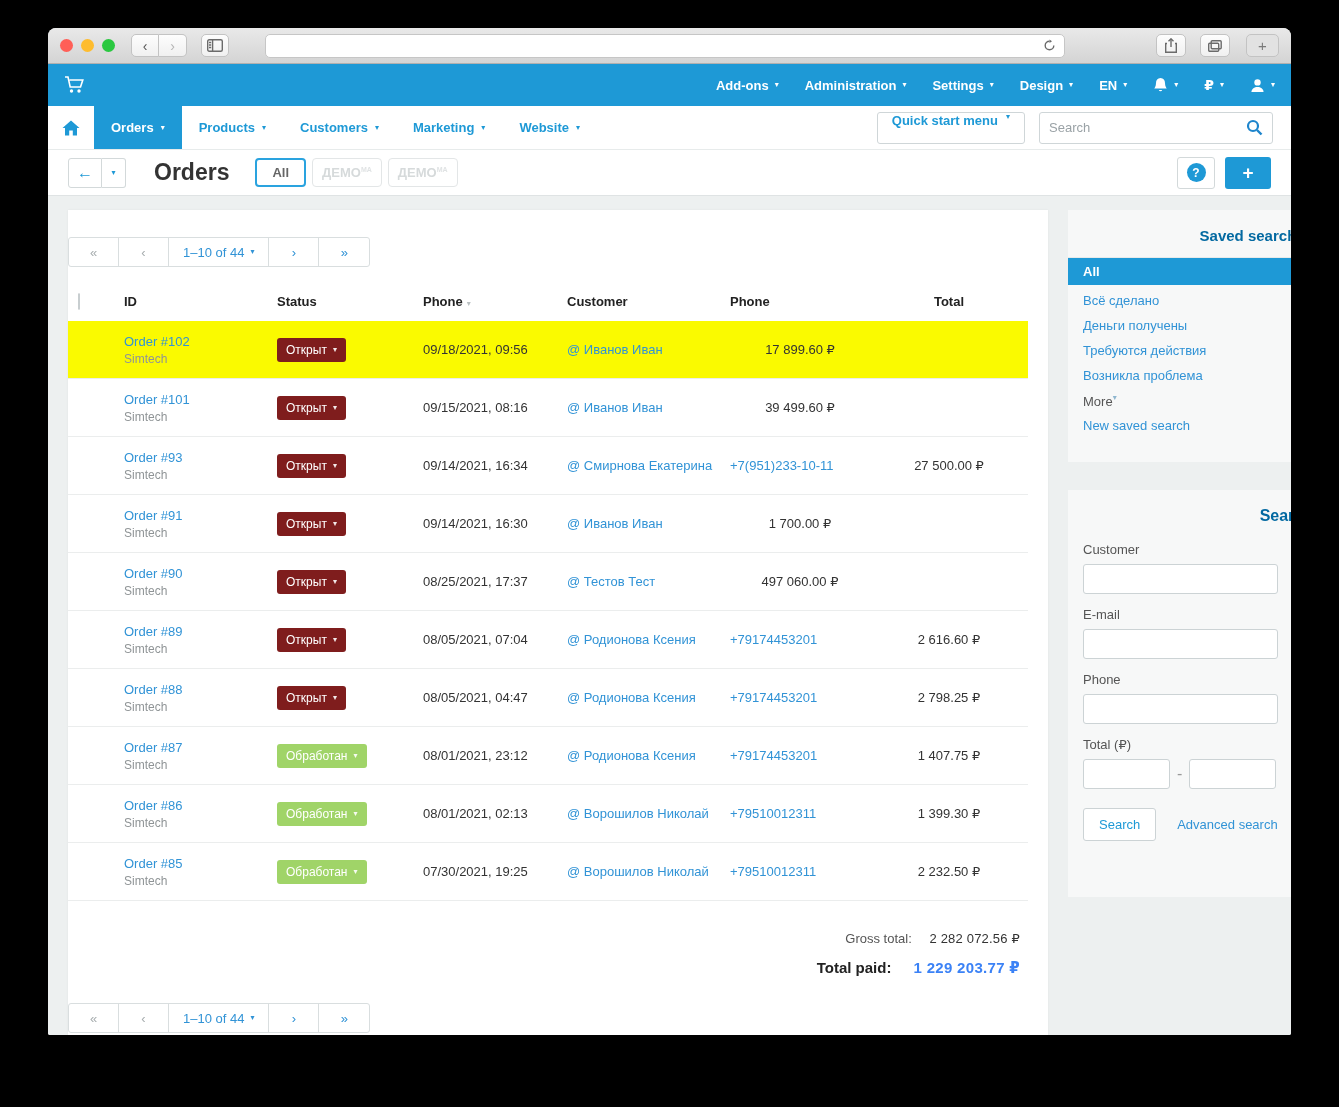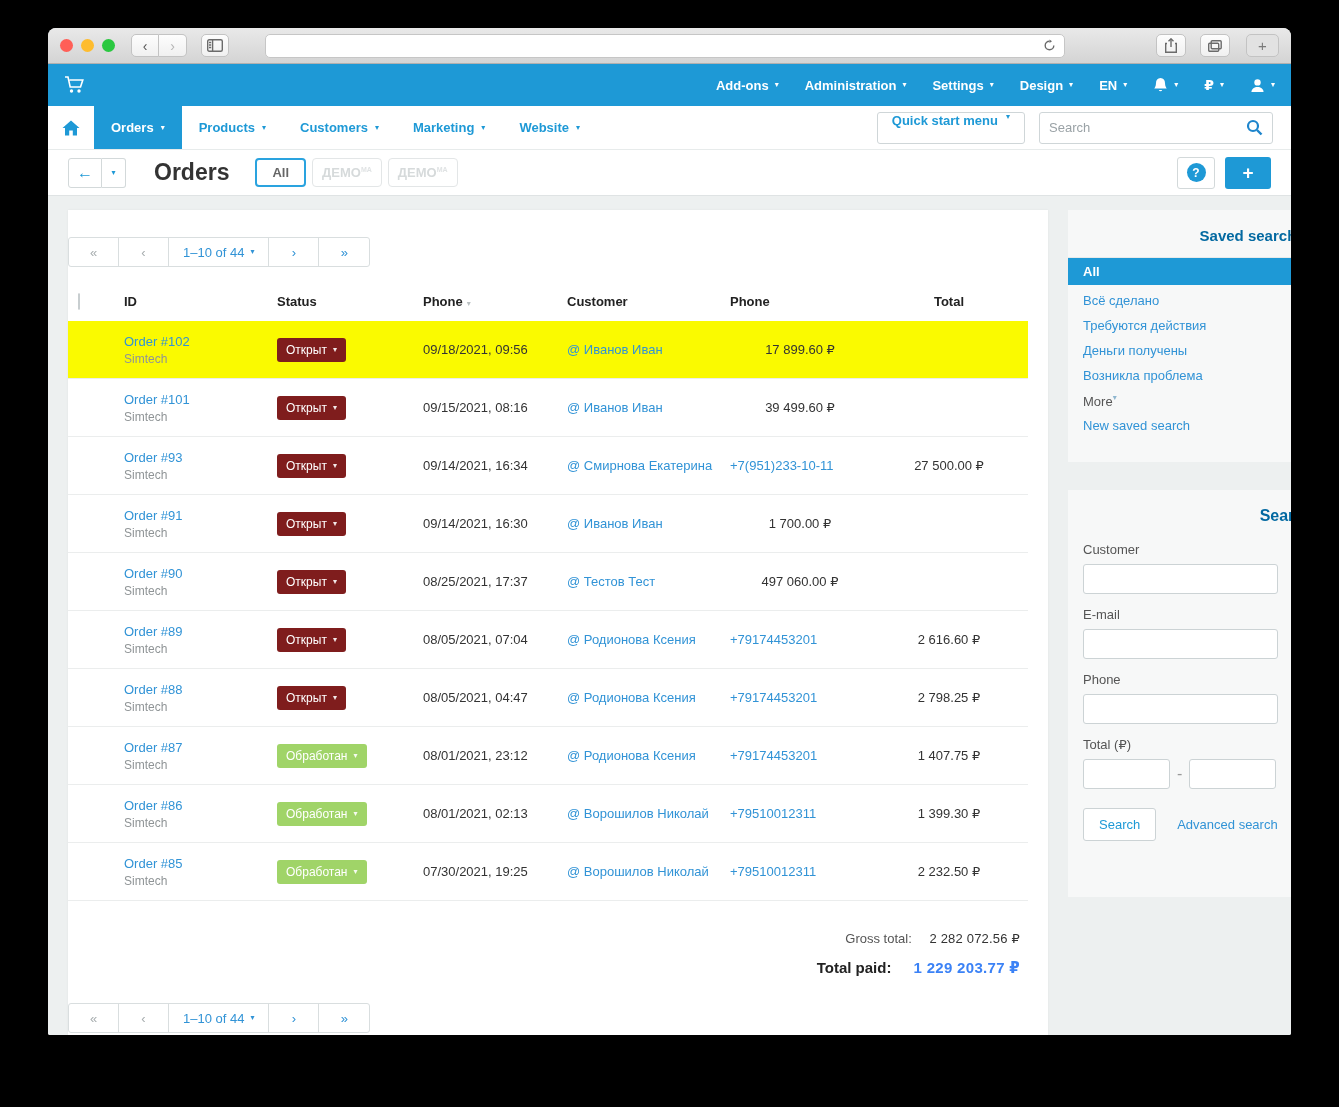--- a/index.html
+++ b/index.html
@@ -526,22 +526,22 @@
         <span class="pag-btn">›</span>
         <span class="pag-btn">»</span>
       </div>
     </div>
 
     <div class="panel saved">
       <div class="panel-title">Saved searches</div>
       <div class="saved-list" id="saved-list">
           <div class="saved-item active">All</div>
           <div class="saved-item">Всё сделано</div>
+          <div class="saved-item">Деньги получены</div>
           <div class="saved-item">Требуются действия</div>
-          <div class="saved-item">Деньги получены</div>
           <div class="saved-item">Возникла проблема</div>
         </div>
       <div class="saved-more">
         <span>More</span>
         <span class="caret">▾</span>
       </div>
       <div class="saved-new">New saved search</div>
     </div>
 
     <div class="panel searchp">

